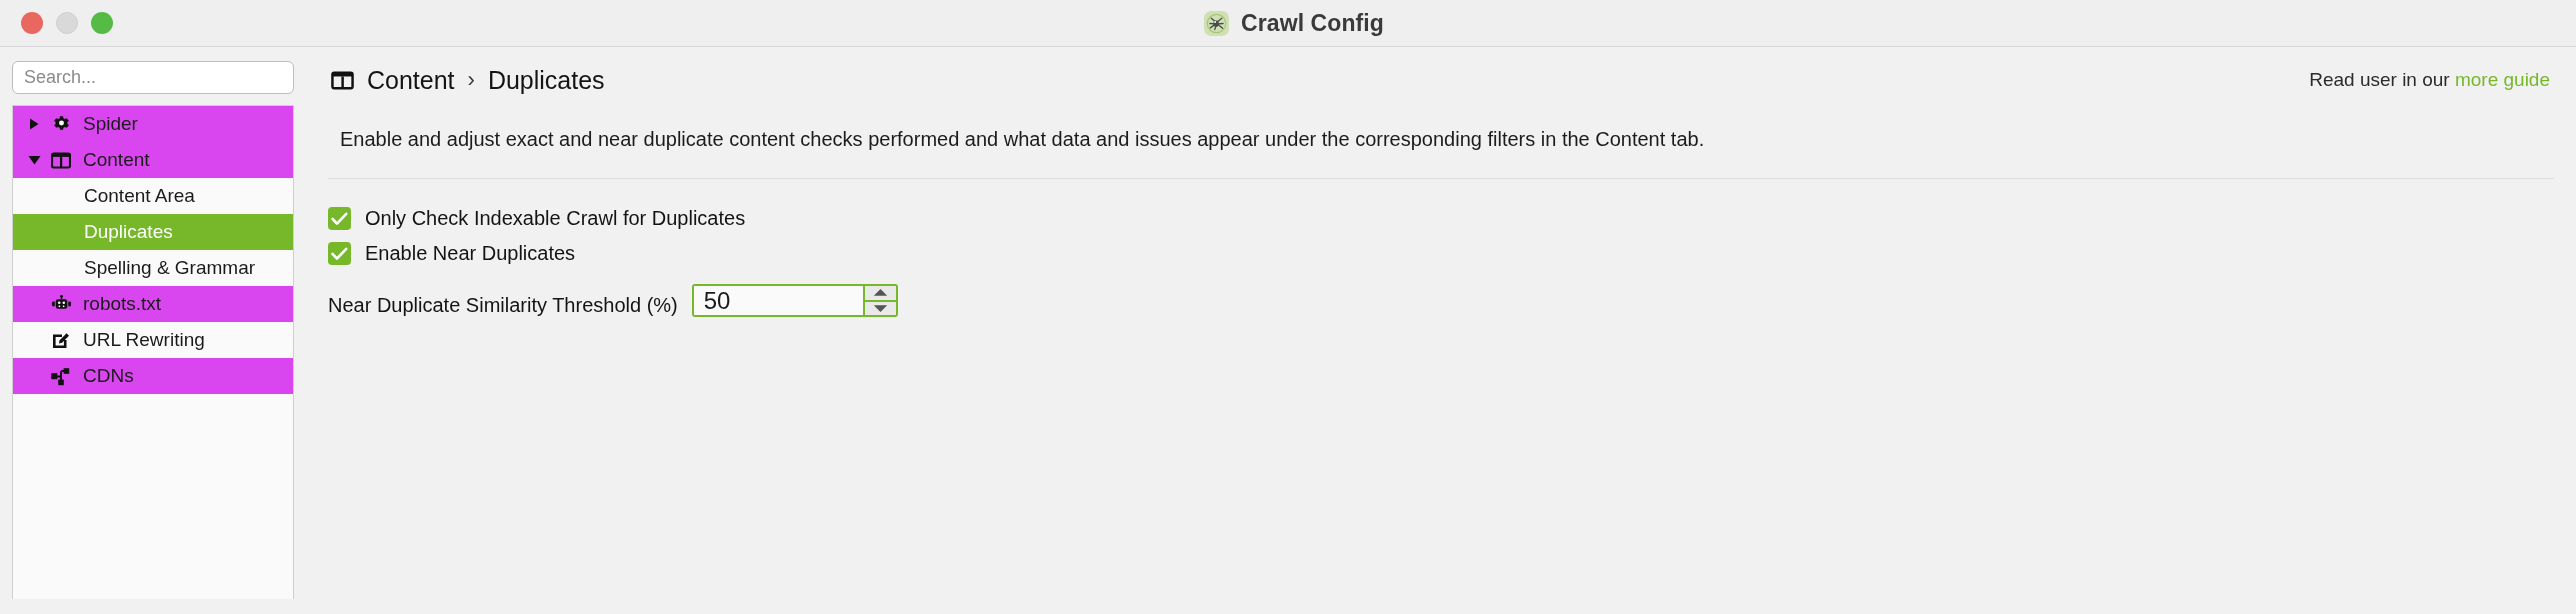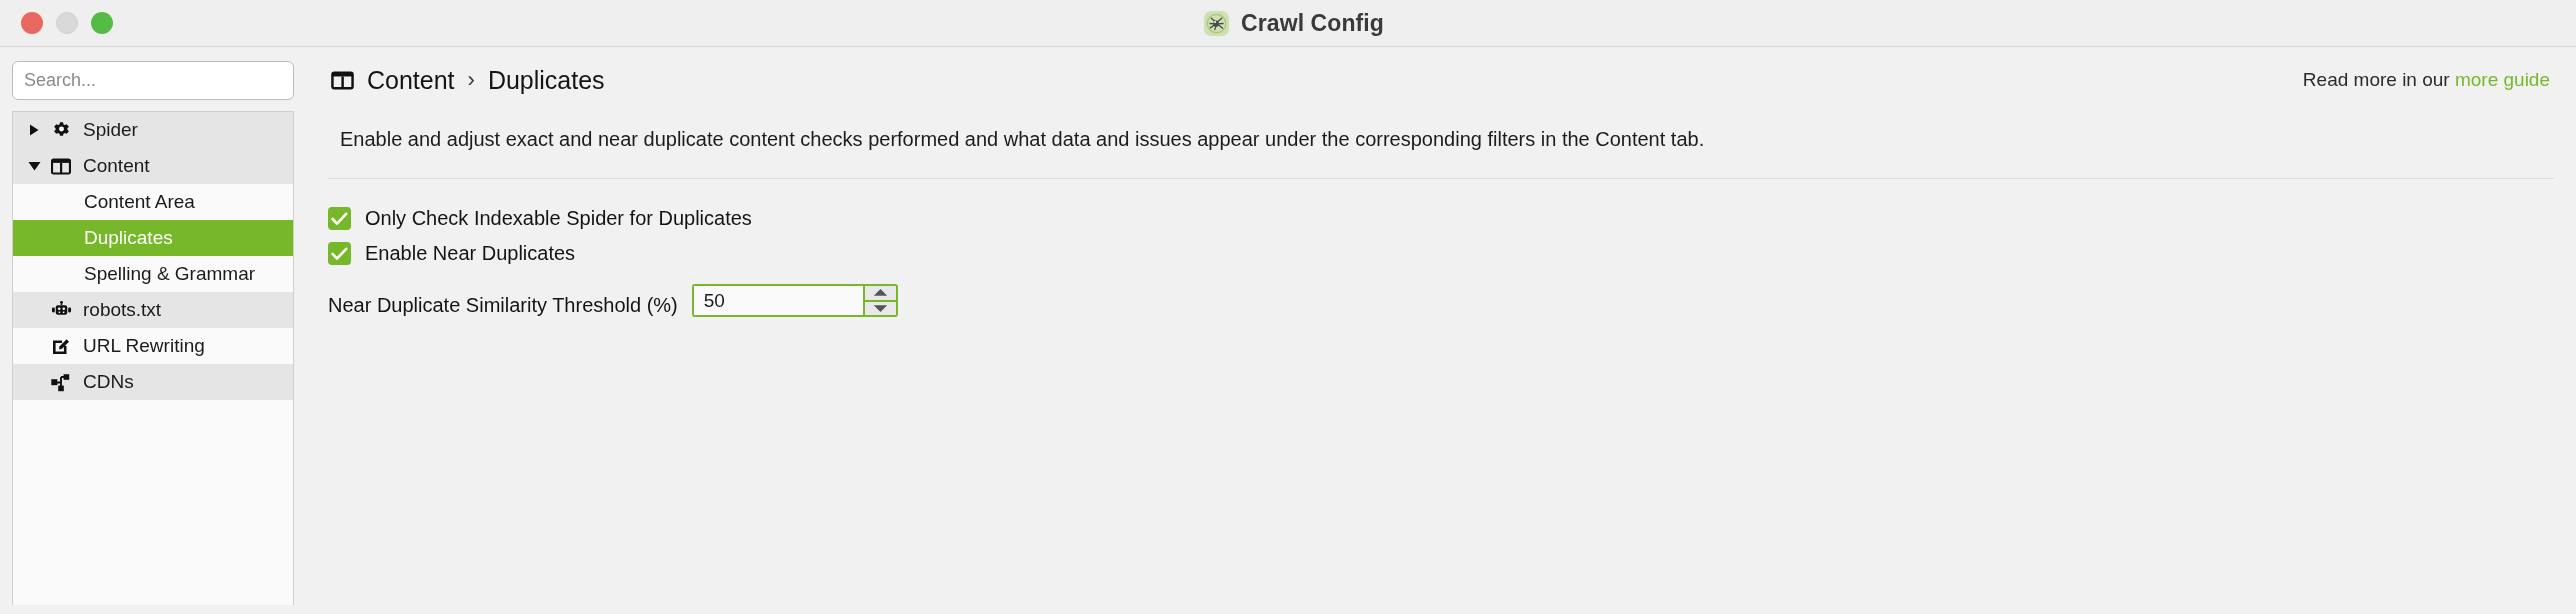--- a/index.html
+++ b/index.html
@@ -81,21 +81,21 @@
     padding: 14px 12px 0 12px;
     background: #f1f1f1;
     flex: 0 0 306px;
   }
   .search-wrap {
     padding: 0 0 11px 0;
   }
   .search-input {
     width: 100%;
     box-sizing: border-box;
-    height: 39px;
+    height: 33px;
     border: 1px solid #bdbdbd;
     border-radius: 6px;
     background: #ffffff;
     font-size: 18px;
     color: #222;
     padding: 0 11px;
     font-family: "Liberation Sans", sans-serif;
     outline: none;
   }
   .search-input::placeholder { color: #8b8b8b; }
@@ -109,21 +109,21 @@
   }
   .tree-row {
     display: flex;
     align-items: center;
     height: 36px;
     padding-left: 8px;
     font-size: 19px;
     color: #1b1b1b;
     box-sizing: border-box;
   }
-  .tree-row.alt  { background: #e5e5e5; }
+  .tree-row.alt  { background: #d946ef; }
   .tree-row.plain{ background: #fafafa; }
   .tree-row.selected {
     background: #76b82a;
     color: #ffffff;
   }
   .twisty {
     width: 26px;
     display: flex;
     align-items: center;
     justify-content: center;
@@ -224,21 +224,21 @@
     border: 2px solid #76b82a;
     border-radius: 3px;
     height: 33px;
     box-sizing: border-box;
     background: #fafafa;
   }
   .spin-field {
     width: 159px;
     display: flex;
     align-items: center;
-    font-size: 19px;
+    font-size: 24px;
     color: #1b1b1b;
     padding-left: 10px;
     background: #fafafa;
   }
   .spin-btns {
     width: 33px;
     display: flex;
     flex-direction: column;
     border-left: 2px solid #76b82a;
     box-sizing: border-box;
@@ -385,37 +385,37 @@
             <rect x="1" y="1.5" width="18" height="14" rx="1.6" fill="none" stroke="#111" stroke-width="2.2"></rect>
             <rect x="1" y="1.5" width="18" height="3.4" fill="#111"></rect>
             <rect x="9" y="4.9" width="2.2" height="10.6" fill="#111"></rect>
           </svg>
         </span>
         <span>Content</span>
         <span class="crumb-sep">›</span>
         <span>Duplicates</span>
       </div>
       <div class="readmore">
-        <span>Read more in our </span><a href="#">more guide</a>
+        <span>Read user in our </span><a href="#">more guide</a>
       </div>
     </div>
 
     <div class="desc">Enable and adjust exact and near duplicate content checks performed and what data and issues appear under the corresponding filters in the Content tab.</div>
 
     <div class="divider"></div>
 
     <div class="form">
 
       <div class="check-row">
         <span class="checkbox">
           <svg width="17" height="14" viewBox="0 0 17 14">
             <path d="M1.6 7 L6 11.6 L15.2 1.8" stroke="#ffffff" stroke-width="2.6" fill="none" stroke-linecap="round" stroke-linejoin="round"></path>
           </svg>
         </span>
-        <span class="check-label">Only Check Indexable Spider for Duplicates</span>
+        <span class="check-label">Only Check Indexable Crawl for Duplicates</span>
       </div>
 
       <div class="check-row">
         <span class="checkbox">
           <svg width="17" height="14" viewBox="0 0 17 14">
             <path d="M1.6 7 L6 11.6 L15.2 1.8" stroke="#ffffff" stroke-width="2.6" fill="none" stroke-linecap="round" stroke-linejoin="round"></path>
           </svg>
         </span>
         <span class="check-label">Enable Near Duplicates</span>
       </div>

